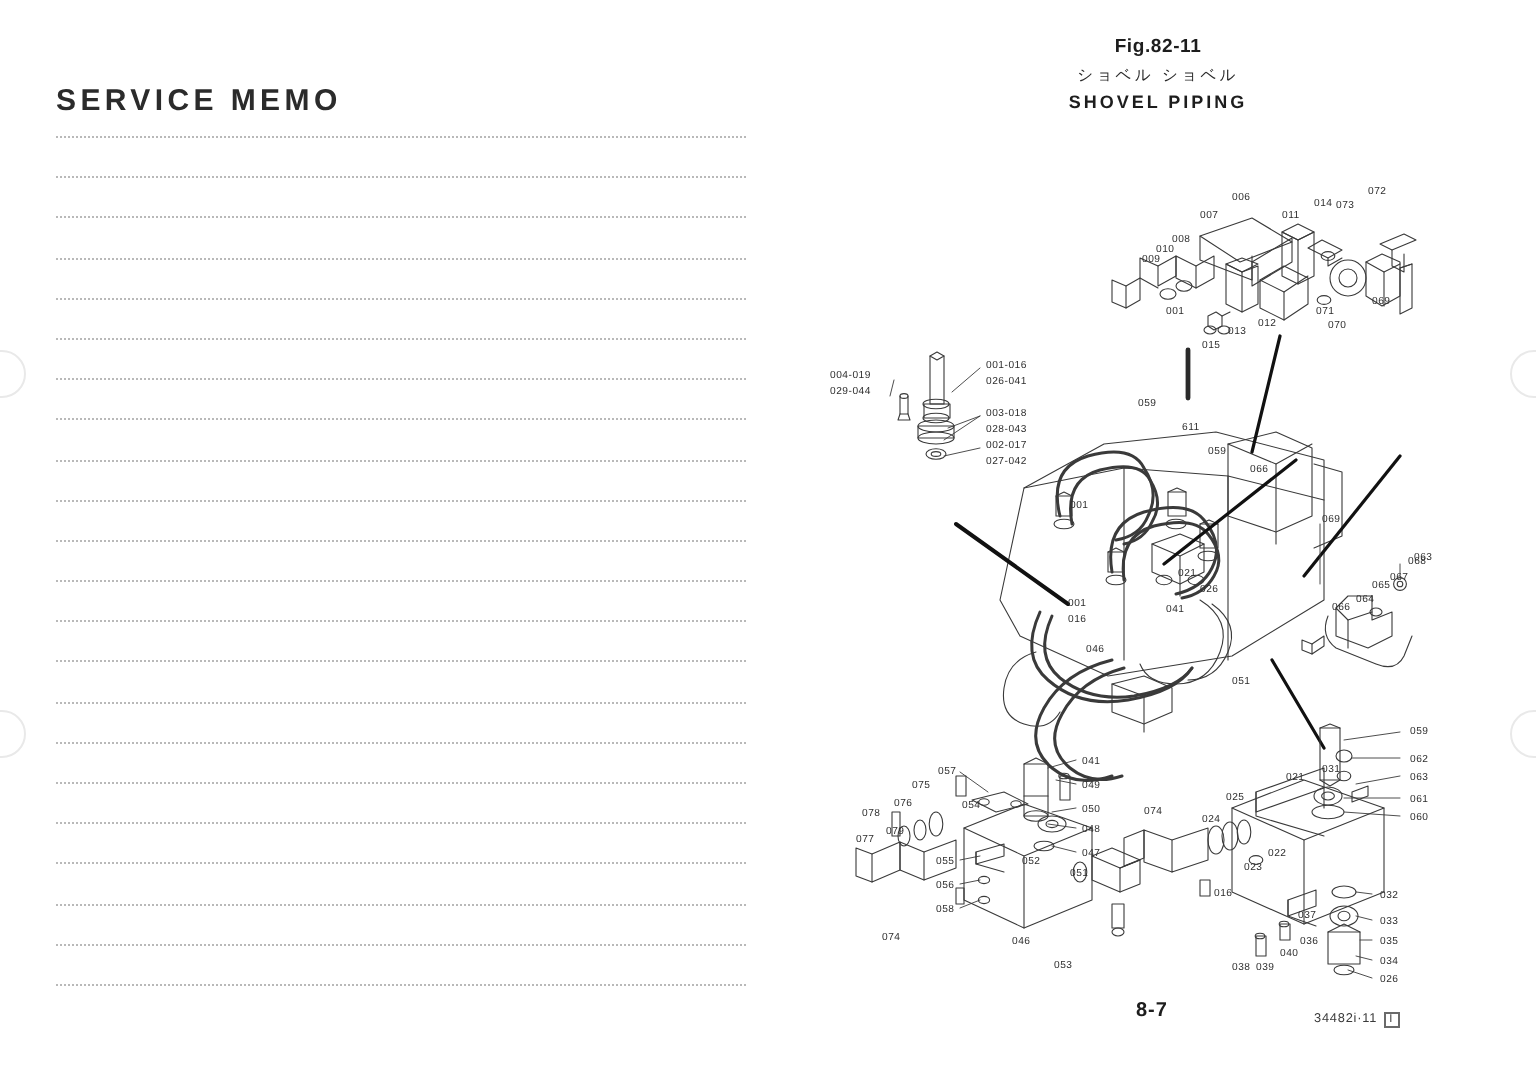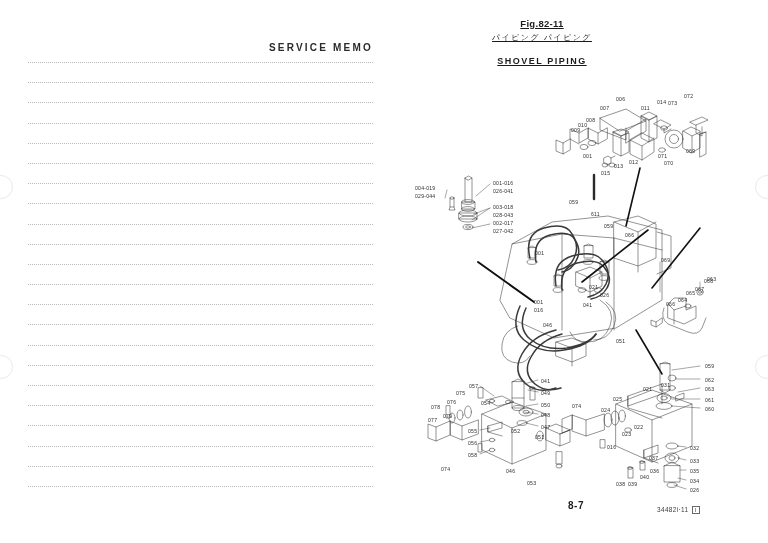--- a/index.html
+++ b/index.html
@@ -7,32 +7,32 @@
        font-family:"Liberation Sans",sans-serif;color:#1a1a1a;}
   #page{position:relative;width:768px;height:543px;background:#fff;}
 
   
   .bind{position:absolute;width:22px;height:22px;border:1px solid #e9e9e9;
         border-radius:50%;background:#fff;}
   .bind.l{left:-11px;} .bind.r{right:-11px;}
 
   
   #memo{position:absolute;left:28px;top:30px;width:345px;height:460px;}
-  #memo-title{text-align:right;font-size:10px;font-weight:bold;
+  #memo-title{text-align:left;font-size:15px;font-weight:bold;
               letter-spacing:2.2px;color:#2b2b2b;margin:12px 0 9px 0;}
   .rule{height:0;border-top:1px dotted #b9b9b9;margin:0 0 19.2px 0;}
 
   
-  #fig{position:absolute;left:367px;top:18px;width:350px;height:500px;text-decoration:underline;}
+  #fig{position:absolute;left:404px;top:18px;width:350px;height:500px;}
   #fig-head{text-align:center;}
   #fig-no{font-size:9.5px;font-weight:bold;letter-spacing:.3px;color:#1d1d1d;}
   #fig-jp{font-size:7.8px;letter-spacing:1.6px;color:#2a2a2a;margin-top:3px;
           font-family:"DejaVu Sans",sans-serif;}
   #fig-en{font-size:9px;font-weight:bold;letter-spacing:1.5px;color:#1d1d1d;
-          margin-top:13px;}
+          margin-top:3px;}
 
   
   #canvas{position:absolute;left:0;top:0;width:768px;height:543px;
           pointer-events:none;}
 
   
   .lbl{position:absolute;font-size:5.1px;letter-spacing:.25px;color:#2e2e2e;
        font-family:"Liberation Sans",sans-serif;white-space:nowrap;
        line-height:1.35;}
 
@@ -83,21 +83,21 @@
         <div class="rule"></div>
         <div class="rule"></div>
         <div class="rule"></div>
         <div class="rule"></div>
       </div>
   </div>
 
   <div id="fig">
     <div id="fig-head">
       <div id="fig-no">Fig.82-11</div>
-      <div id="fig-jp">パイピング パイピング</div>
+      <div id="fig-jp">ショベル ショベル</div>
       <div id="fig-en">SHOVEL PIPING</div>
     </div>
   </div>
 
   <svg id="canvas" viewBox="0 0 768 543">
     <g fill="none" stroke="#3a3a3a" stroke-width="0.55" stroke-linejoin="round" stroke-linecap="round">
 
       <g>
         <path d="M600,118 l26,-9 l20,12 l-26,10 z"></path>
         <path d="M600,118 l0,12 l26,10 l0,-12"></path>

